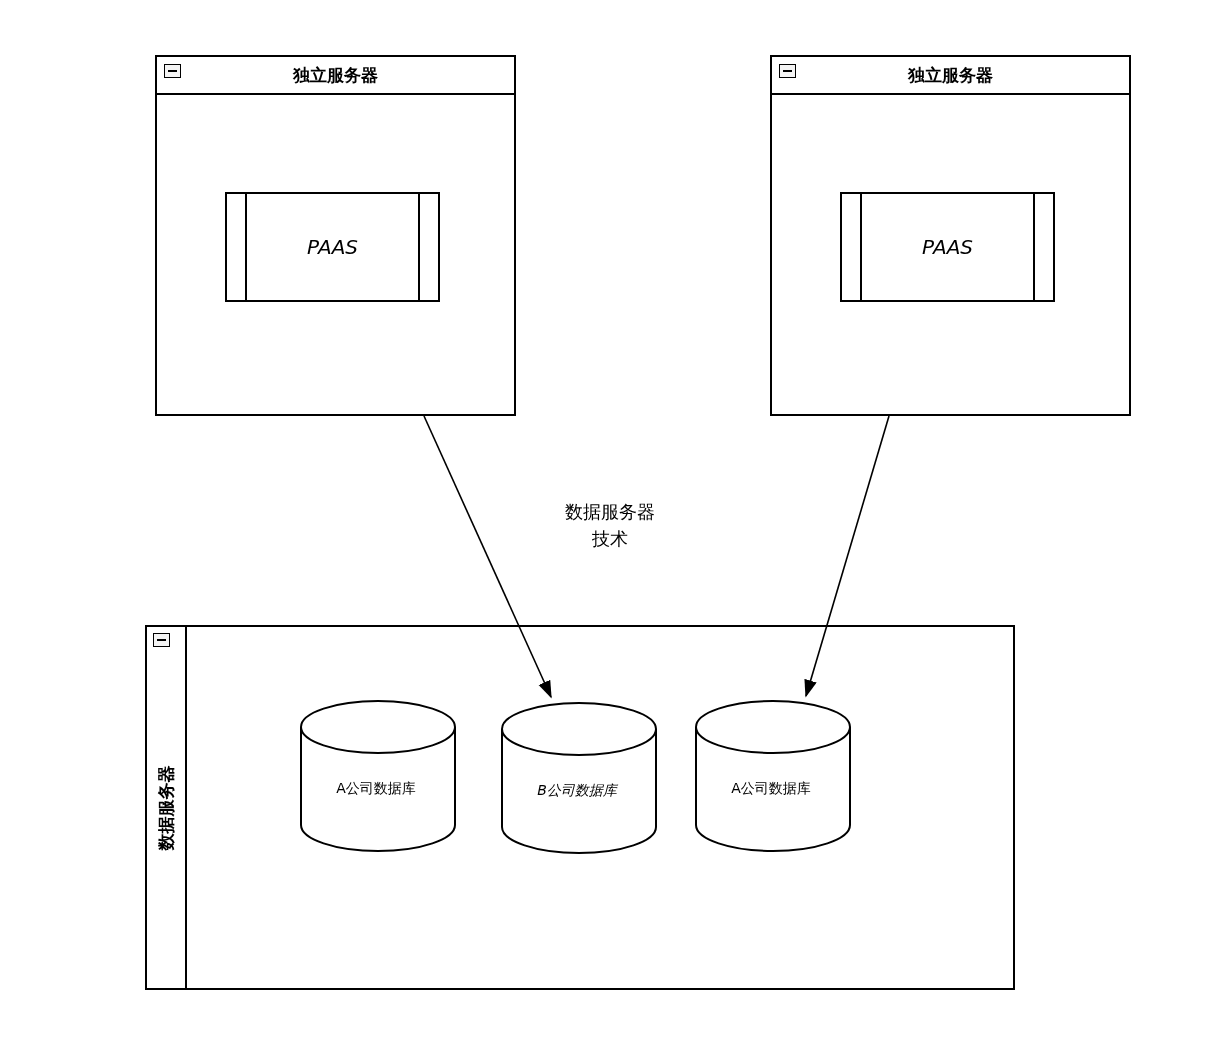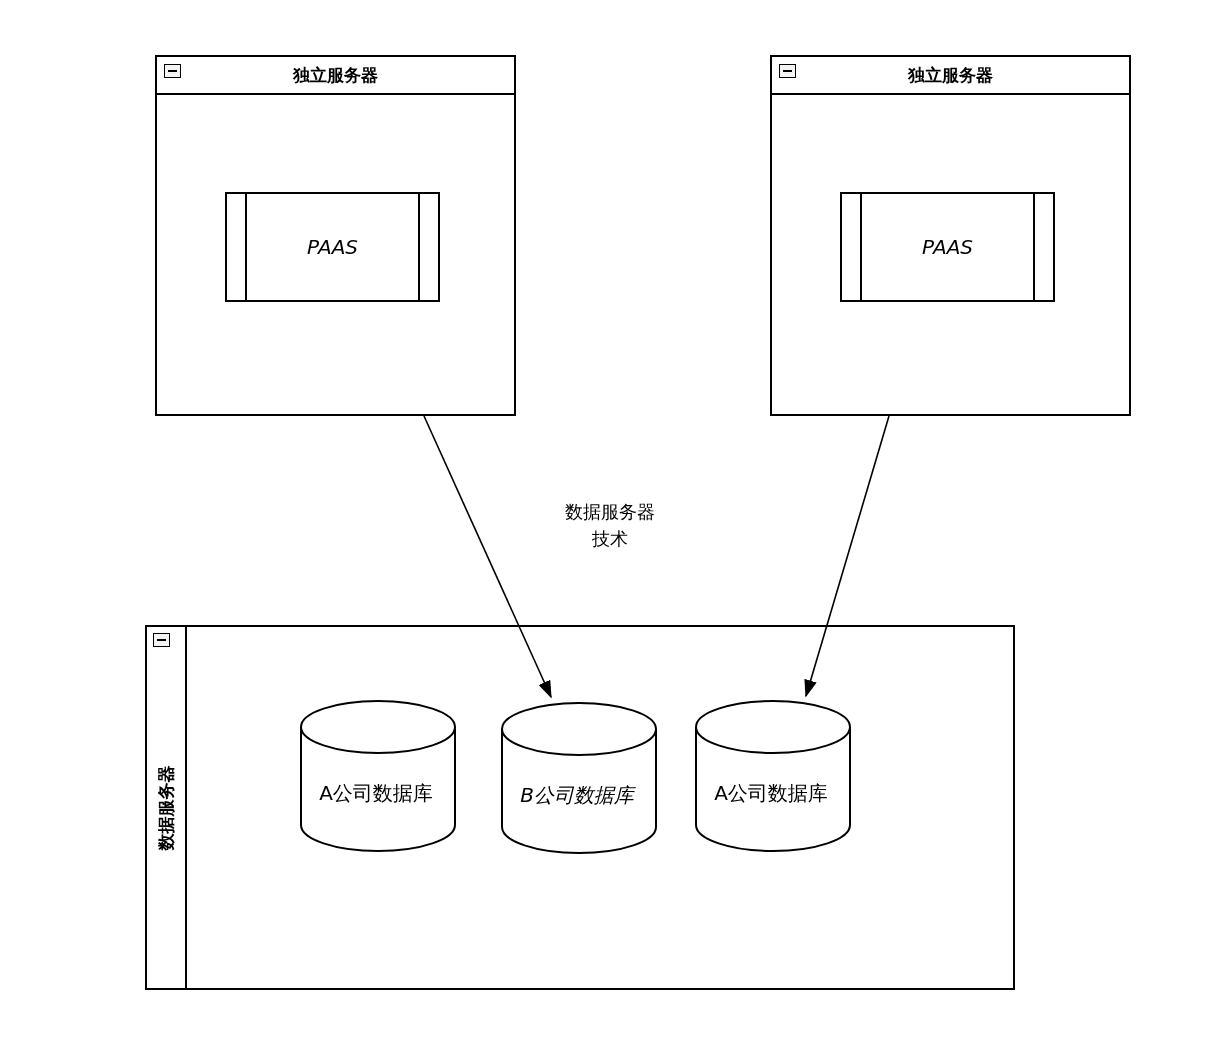--- a/index.html
+++ b/index.html
@@ -92,21 +92,21 @@
   
   .cylinder {
     position: absolute;
     width: 156px; height: 152px;
   }
   .cylinder svg { display: block; width: 100%; height: 100%; }
   .cylinder .db-label {
     position: absolute;
     left: 0; right: 4px; top: 80px;
     text-align: center;
-    font-size: 20px;
+    font-size: 14px;
   }
   .cyl-a { left: 300px; top: 700px; }
   .cyl-b { left: 501px; top: 702px; font-style: italic; }
   .cyl-c { left: 695px; top: 700px; }
 
   
   .arrows-overlay {
     position: absolute; inset: 0;
     width: 1205px; height: 1060px;
     pointer-events: none;

